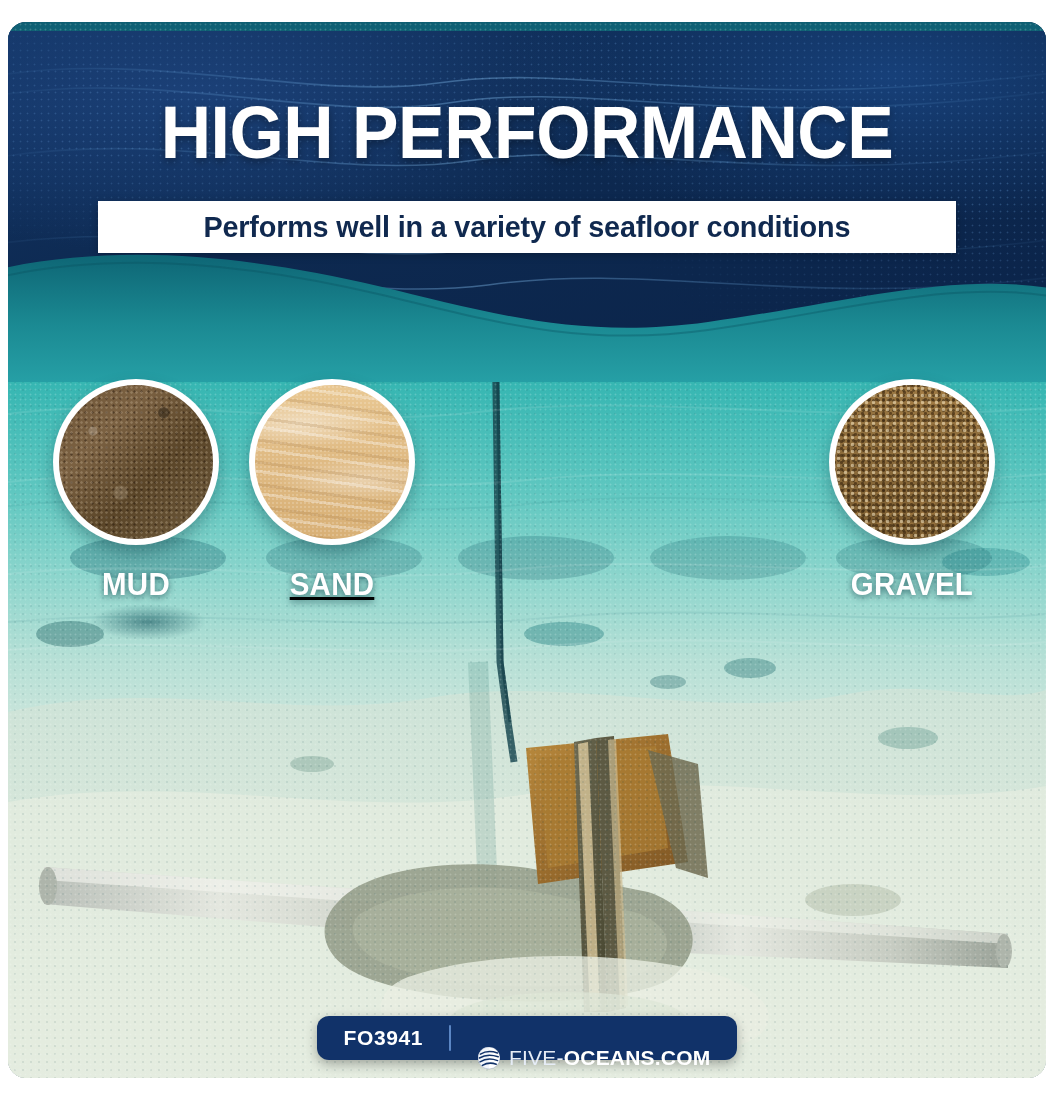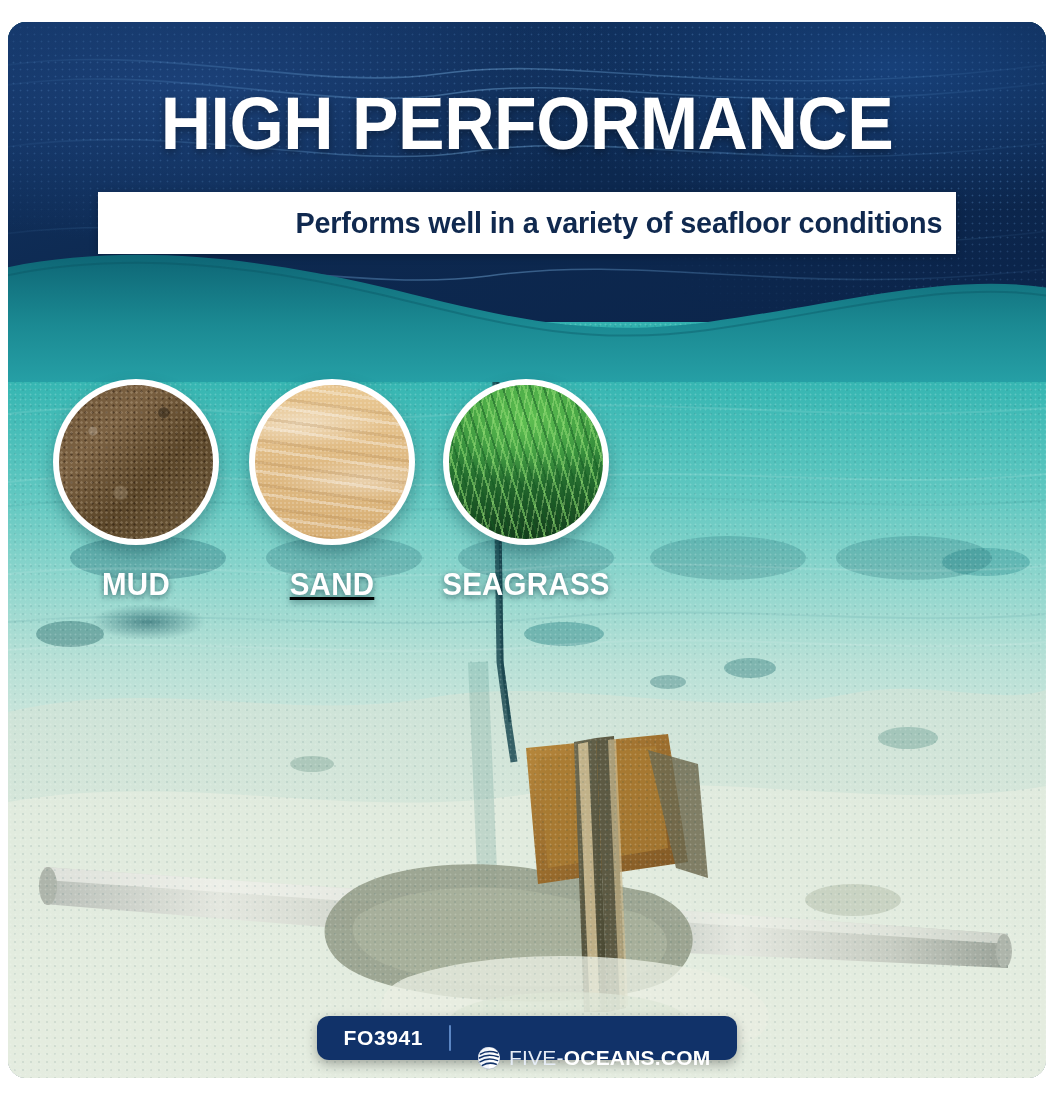--- a/index.html
+++ b/index.html
@@ -32,21 +32,21 @@
     width: 1038px;
     height: 1056px;
     border-radius: 18px;
     overflow: hidden;
     background: #0e2a55;
   }
 
   
   #header {
     position: absolute;
-    left: 0; top: 0;
+    left: 0; top: 9px;
     width: 1038px;
     height: 300px;
     background:
       radial-gradient(ellipse 70% 90% at 18% 20%, #1b4077 0%, rgba(27,64,119,0) 60%),
       radial-gradient(ellipse 60% 80% at 85% 15%, #174079 0%, rgba(23,64,121,0) 62%),
       linear-gradient(160deg, #123464 0%, #0d2950 45%, #0b244a 100%);
     overflow: hidden;
     z-index: 2;
   }
   
@@ -87,25 +87,25 @@
     letter-spacing: -0.5px;
     transform: scaleX(0.93);
     text-shadow: 0 3px 9px rgba(0,0,0,.35);
     white-space: nowrap;
   }
   #subtitle-bar {
     position: absolute;
     left: 90px;
     top: 170px;
     width: 858px;
-    height: 62px;
+    height: 52px;
     background: #ffffff;
     display: flex;
     align-items: center;
-    justify-content: flex-end;
+    justify-content: center;
     box-shadow: 0 2px 8px rgba(0,0,0,.25);
   }
   #subtitle-bar .txt {
     color: #10294f;
     font-size: 30px;
     font-weight: 700;
     letter-spacing: -0.2px;
     transform: scaleX(0.96);
     white-space: nowrap;
   }
@@ -468,30 +468,30 @@
 
       <div class="swatch-item" style="left:226px;text-decoration:underline;">
         <div class="swatch-disc">
           <div class="inner">
             <div class="tex tex-sand"></div>
           </div>
         </div>
         <div class="swatch-label">SAND</div>
       </div>
 
-      <div class="swatch-item" style="left:420px;">
+
+
+      <div class="swatch-item" style="left:806px;">
         <div class="swatch-disc">
           <div class="inner">
-            <div class="tex tex-seagrass"></div>
+            <div class="tex tex-gravel"></div>
           </div>
         </div>
-        <div class="swatch-label">SEAGRASS</div>
+        <div class="swatch-label">GRAVEL</div>
       </div>
-
-
 
     </div>
 
     <div id="footer-badge">
       <span class="sku">FO3941</span>
       <span class="divider"></span>
       <span class="brand-wrap">
         <svg width="24" height="24" viewBox="0 0 24 24">
           <circle cx="12" cy="12" r="11" fill="#ffffff"></circle>
           <path d="M12 1 A11 11 0 0 0 1 12 A11 11 0 0 0 12 23 Z" fill="#f2f5fa"></path>

